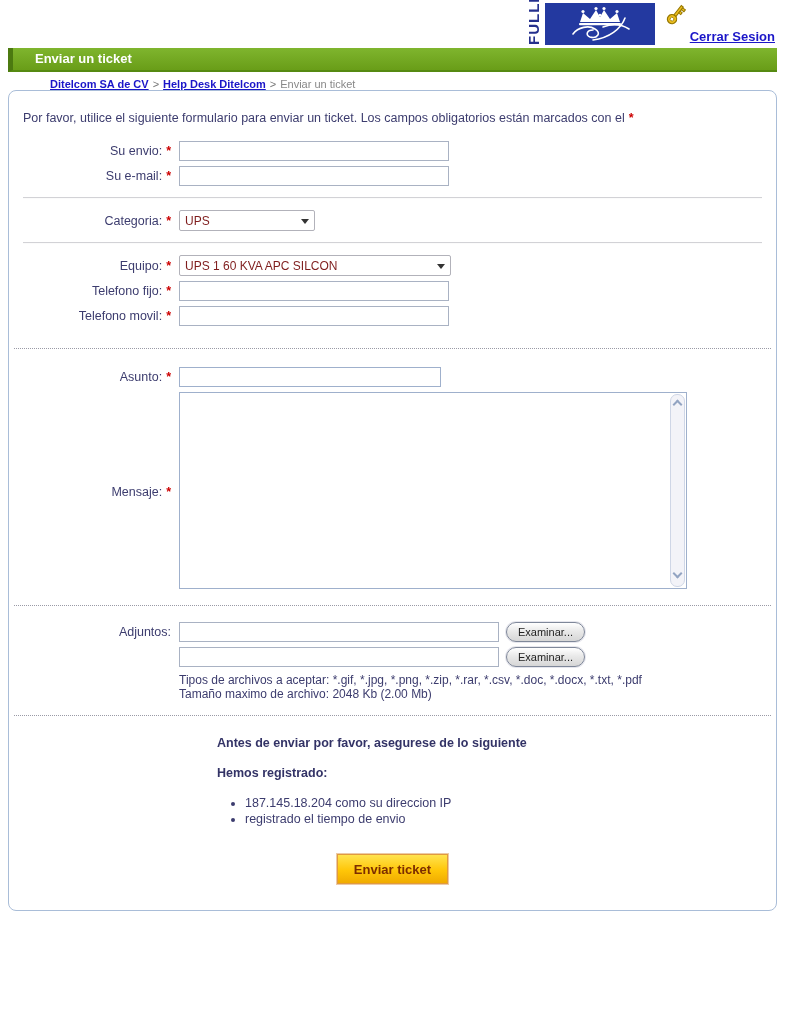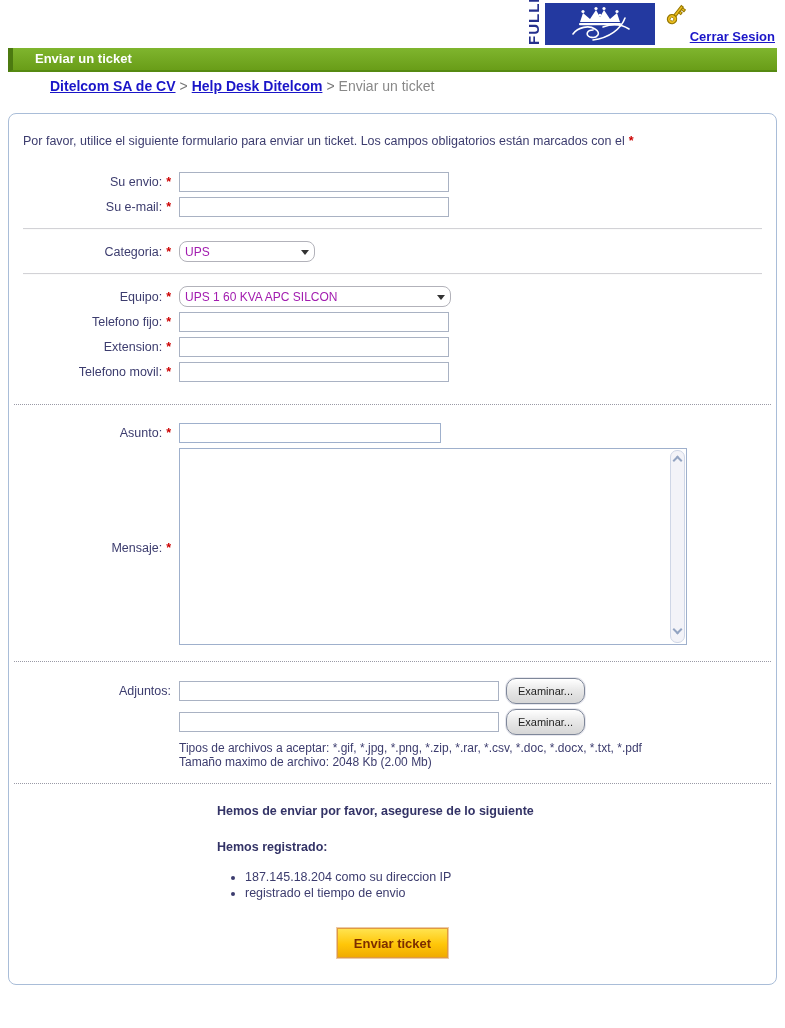--- a/index.html
+++ b/index.html
@@ -25,46 +25,46 @@
   
   .titlebar {
     margin: 0 8px; height: 24px;
     background: linear-gradient(#7fb52e, #699d18);
     border-left: 5px solid #4c7a10;
     border-bottom: 2px solid #568a12;
     color: #fff; font-weight: bold; font-size: 13px;
     line-height: 21px; padding-left: 22px;
   }
   
-  .breadcrumb { margin: 6px 10px 19px; font-size: 14px; color: #888; padding-left: 40px; }
+  .breadcrumb { margin: 6px 10px 0; font-size: 11px; color: #888; padding-left: 40px; }
   .breadcrumb a { color:#1a15c8; font-weight:bold; text-decoration: underline; }
   .crumb-sep { margin: 0 4px; color:#777; }
   
   .panel {
     margin: 0 8px; border: 1px solid #a9bdd8; border-radius: 8px;
     padding: 20px 0 26px; background: #fff;
   }
-  .intro { padding: 0 14px; margin-bottom: 24px; font-size: 12.5px; color:#3c3c6e; }
+  .intro { padding: 0 14px; margin-bottom: 16px; font-size: 12.5px; color:#3c3c6e; }
   .req { color: #cc0000; font-weight: bold; margin-left: 4px; }
   
   .row { display: flex; align-items: center; margin: 5px 0; padding-left: 6px; }
   .row.top { align-items: center; }
   .lbl { width: 156px; text-align: right; color: #3c3c6e; font-size: 12.5px; flex: none; }
   .row.top .lbl { padding-top: 3px; }
   .field-gap { width: 8px; flex: none; }
   input.txt {
     width: 270px; height: 20px; border: 1px solid #a9b2c3; background:#fff;
     font-family: "Liberation Sans", sans-serif; font-size: 12px; padding: 1px 3px; color:#222;
   }
   input.txt.subject { width: 262px; border-color:#9fb0cc; }
   input.txt.file { width: 320px; }
   
   .sel {
-    height: 21px; border: 1px solid #b2b2ba; border-radius: 8px; background: #fff;
-    display: flex; align-items: center; padding: 0 18px 0 5px; font-size: 12px; color: #a21caf;
+    height: 21px; border: 1px solid #b2b2ba; border-radius: 2px; background: #fff;
+    display: flex; align-items: center; padding: 0 18px 0 5px; font-size: 12px; color: #7f1d1d;
     position: relative; cursor: default;
   }
   .sel-arrow {
     position: absolute; right: 5px; top: 8px; width: 0; height: 0;
     border-left: 4px solid transparent; border-right: 4px solid transparent;
     border-top: 5px solid #333;
   }
   .sel.w-cat { width: 136px; } .sel.w-pri { width: 64px; } .sel.w-eq { width: 272px; }
   
   hr.solid { border: none; border-top: 1px solid #d2d2d6; border-bottom: 1px solid #fbfbfb; margin: 11px 14px; }
@@ -79,21 +79,21 @@
     position: absolute; top: 1px; right: 1px; width: 15px; height: calc(100% - 2px);
     background: #f3f3f8; border: 1px solid #cfd6e6; border-radius: 7px;
   }
   .sb-btn { position: absolute; left: 0; width: 100%; height: 15px; cursor: pointer; }
   .sb-btn.up { top: 2px; } .sb-btn.down { bottom: 2px; }
   .chev { position: absolute; left: 3px; width: 7px; height: 7px; border-left: 2px solid #93a4c2; border-top: 2px solid #93a4c2; }
   .sb-btn.up .chev { top: 4px; transform: rotate(45deg); }
   .sb-btn.down .chev { top: 1px; transform: rotate(225deg); }
   
   .browse-btn {
-    margin-left: 7px; height: 26px; padding: 1px 11px; font-size: 11px;
+    margin-left: 7px; height: 20px; padding: 1px 11px; font-size: 11px;
     font-family: "Liberation Sans", sans-serif; color: #222;
     border: 1px solid #7e8799; border-radius: 10px;
     background: linear-gradient(#ffffff, #e9e9e9 45%, #d6d6d6);
     box-shadow: 0 0 0 1px #e7e7ee; cursor: pointer;
   }
   .notes { margin: 6px 0 0 170px; font-size: 12px; line-height: 14px; color: #3c3c6e; }
   
   .confirm { margin: 20px 0 0 208px; width: 480px; }
   .confirm h3 { font-size: 12.5px; font-weight: bold; color: #333366; margin: 10px 0 16px; }
   .confirm ul { margin: 0 0 6px 28px; padding: 0; }
@@ -192,25 +192,20 @@
       <span>UPS 1 60 KVA APC SILCON</span>
       <span class="sel-arrow"></span>
     </div>
   </div>
   <div class="row">
     <div class="lbl"><span>Telefono fijo:</span><span class="req">*</span></div>
     <div class="field-gap"></div>
     <input type="text" class="txt" style="">
   </div>
   <div class="row">
-    <div class="lbl"><span>Extension:</span><span class="req">*</span></div>
-    <div class="field-gap"></div>
-    <input type="text" class="txt" style="">
-  </div>
-  <div class="row">
     <div class="lbl"><span>Telefono movil:</span><span class="req">*</span></div>
     <div class="field-gap"></div>
     <input type="text" class="txt" style="">
   </div>
 
   <hr class="dots" style="margin-top:22px; margin-bottom:18px;">
 
   <div class="row">
     <div class="lbl"><span>Asunto:</span><span class="req">*</span></div>
     <div class="field-gap"></div>
@@ -247,22 +242,22 @@
     <button class="browse-btn">Examinar...</button>
   </div>
   <div class="notes">
     <div>Tipos de archivos a aceptar: *.gif, *.jpg, *.png, *.zip, *.rar, *.csv, *.doc, *.docx, *.txt, *.pdf</div>
     <div>Tamaño maximo de archivo: 2048 Kb (2.00 Mb)</div>
   </div>
 
   <hr class="dots" style="margin-top:14px;">
 
   <div class="confirm">
-    <h3>Hemos de enviar por favor, asegurese de lo siguiente</h3>
-    <h3 style="margin-top:22px;">Hemos registrado:</h3>
+    <h3>Antes de enviar por favor, asegurese de lo siguiente</h3>
+    <h3 style="margin-top:16px;">Hemos registrado:</h3>
     <ul>
       <li>187.145.18.204 como su direccion IP</li>
       <li>registrado el tiempo de envio</li>
     </ul>
   </div>
 
   <div class="submit-row">
     <button class="submit-btn">Enviar ticket</button>
   </div>
 

